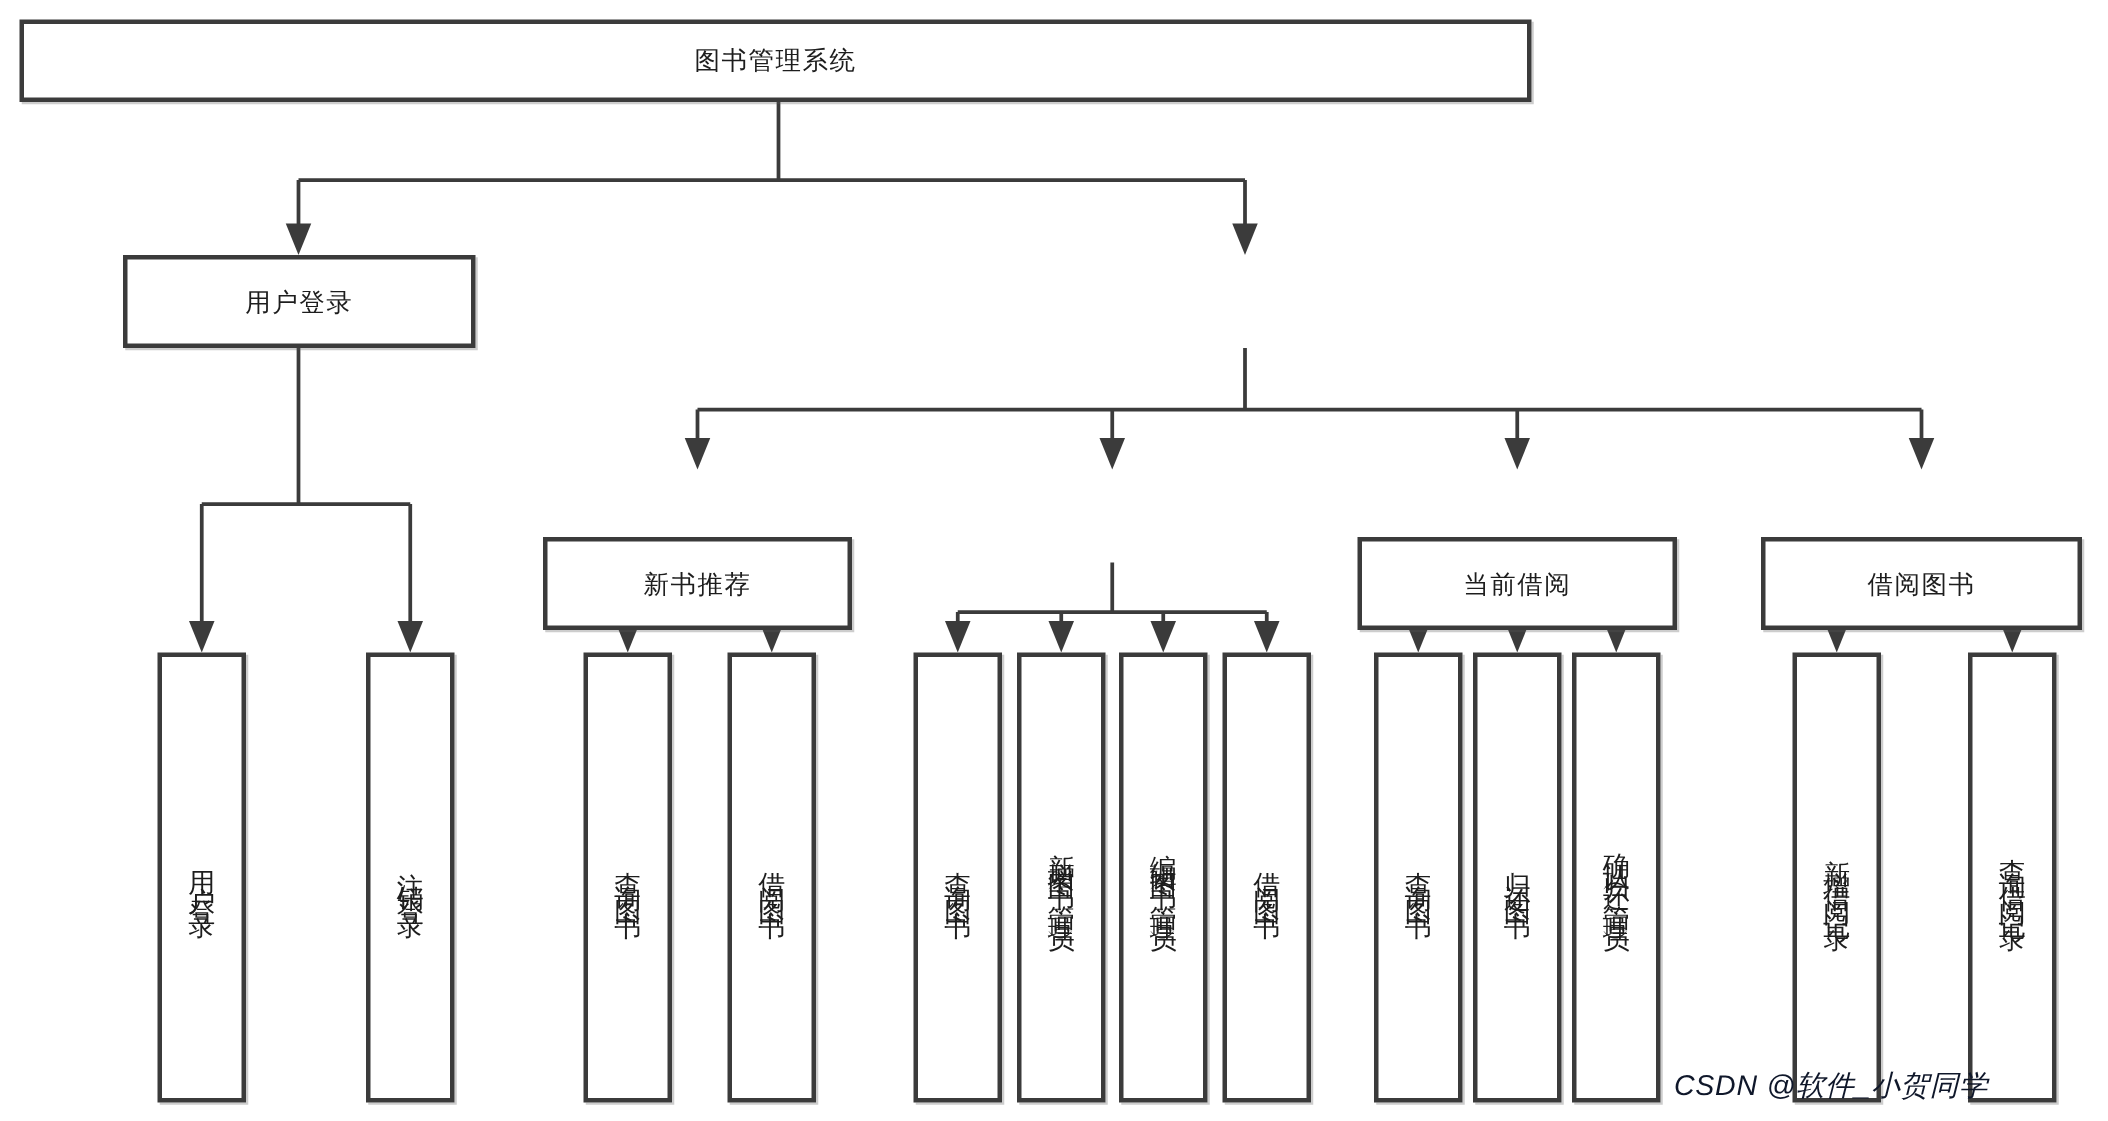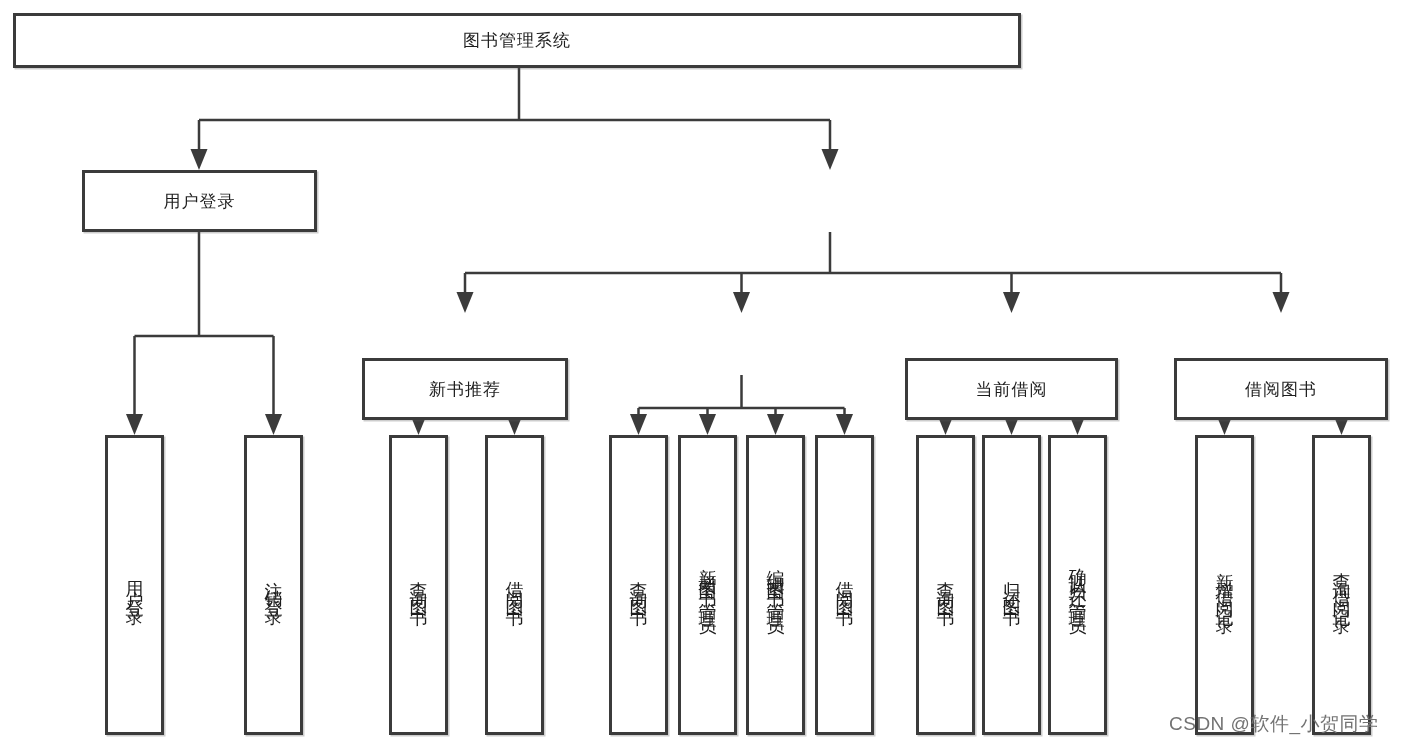--- a/index.html
+++ b/index.html
@@ -55,26 +55,27 @@
   #leaf-5  { left: 678px; letter-spacing: 7px; }
   #leaf-6  { left: 746px; letter-spacing: 7px; }
   #leaf-7  { left: 815px; }
   #leaf-8  { left: 916px; }
   #leaf-9  { left: 982px; }
   #leaf-10 { left: 1048px; letter-spacing: 7px; }
   #leaf-11 { left: 1195px; }
   #leaf-12 { left: 1312px; }
   .watermark {
     position: absolute;
-    left: 1169px; top: 711px;
+    left: 1116px; top: 711px;
     z-index: 3;
-    color: #737373;
+    color: #0f172a;
     font-size: 19px;
     letter-spacing: 0.5px;
     white-space: nowrap;
+    font-style: italic;
   }
   .stroke { stroke: #3b3b3b; stroke-width: 2.5; fill: none; }
   .arrow { fill: #3b3b3b; stroke: none; }
 </style>
 </head>
 <body>
 
 <div id="canvas">
 
   <svg class="connectors" viewBox="0 0 1405 747">

